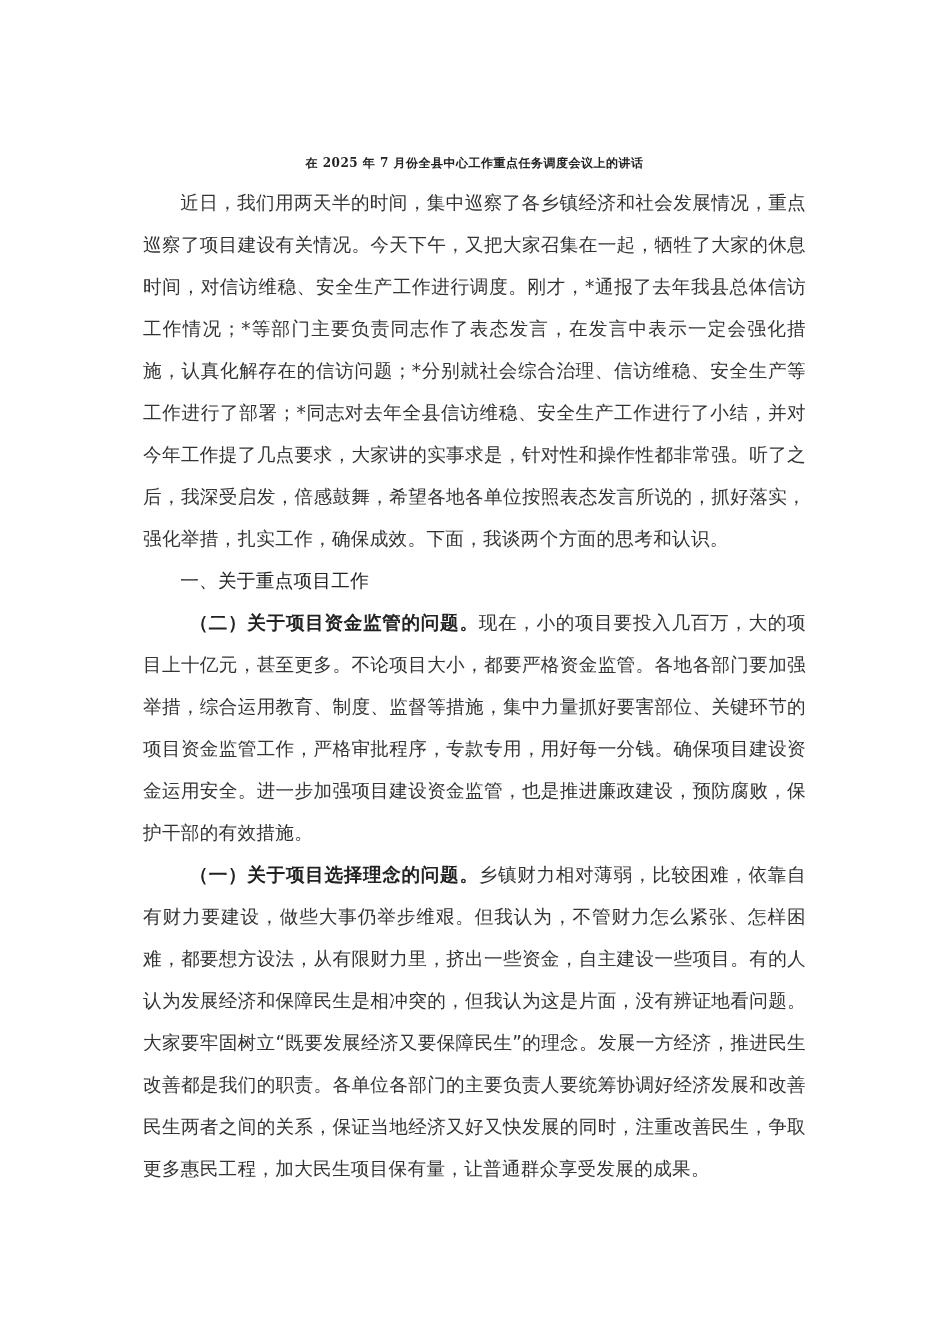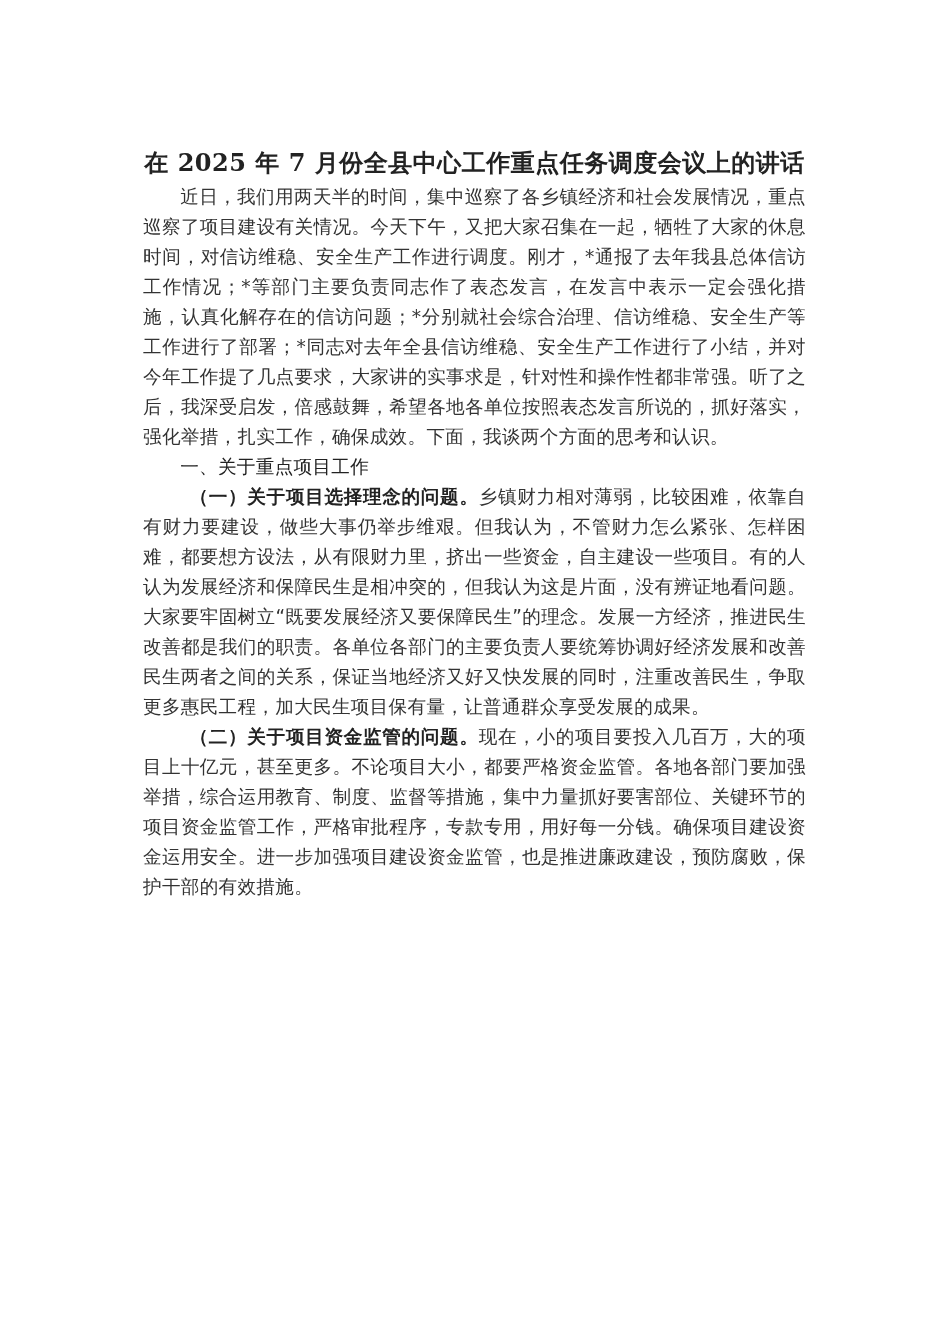--- a/index.html
+++ b/index.html
@@ -1,27 +1,27 @@
 <!DOCTYPE html>
 <html><head>
 <meta charset="utf-8">
 <style>
   html, body { margin:0; padding:0; background:#ffffff; }
   body { width:950px; height:1344px; position:relative; overflow:hidden;
     font-family:"DejaVu Sans","Liberation Sans",sans-serif; color:#333333; }
   .page { position:absolute; left:143px; top:146px; width:663px; }
   .title { text-align:center; font-family:"DejaVu Serif","Liberation Serif",serif;
-    font-weight:bold; font-size:24px; line-height:34px; color:#222; margin:0 0 2px 0; letter-spacing:0.5px; }
-  p { margin:0; font-size:18.6px; line-height:30px; text-align:justify; text-indent:2em; letter-spacing:0.3px; }
+    font-weight:bold; font-size:12px; line-height:34px; color:#222; margin:0 0 2px 0; letter-spacing:0.5px; }
+  p { margin:0; font-size:18.6px; line-height:42px; text-align:justify; text-indent:2em; letter-spacing:0.3px; }
   .heading { font-weight:normal; color:#222; }
   .sub { text-indent:2.5em; }
   .sub b { color:#222; }
 </style>
 </head>
 <body>
 
 <div class="page">
   <h1 class="title">在 2025 年 7 月份全县中心工作重点任务调度会议上的讲话</h1>
   <p>近日，我们用两天半的时间，集中巡察了各乡镇经济和社会发展情况，重点巡察了项目建设有关情况。今天下午，又把大家召集在一起，牺牲了大家的休息时间，对信访维稳、安全生产工作进行调度。刚才，*通报了去年我县总体信访工作情况；*等部门主要负责同志作了表态发言，在发言中表示一定会强化措施，认真化解存在的信访问题；*分别就社会综合治理、信访维稳、安全生产等工作进行了部署；*同志对去年全县信访维稳、安全生产工作进行了小结，并对今年工作提了几点要求，大家讲的实事求是，针对性和操作性都非常强。听了之后，我深受启发，倍感鼓舞，希望各地各单位按照表态发言所说的，抓好落实，强化举措，扎实工作，确保成效。下面，我谈两个方面的思考和认识。</p>
   <p class="heading">一、关于重点项目工作</p>
+  <p class="sub"><b>（二）关于项目资金监管的问题。</b><span>现在，小的项目要投入几百万，大的项目上十亿元，甚至更多。不论项目大小，都要严格资金监管。各地各部门要加强举措，综合运用教育、制度、监督等措施，集中力量抓好要害部位、关键环节的项目资金监管工作，严格审批程序，专款专用，用好每一分钱。确保项目建设资金运用安全。进一步加强项目建设资金监管，也是推进廉政建设，预防腐败，保护干部的有效措施。</span></p>
   <p class="sub"><b>（一）关于项目选择理念的问题。</b><span>乡镇财力相对薄弱，比较困难，依靠自有财力要建设，做些大事仍举步维艰。但我认为，不管财力怎么紧张、怎样困难，都要想方设法，从有限财力里，挤出一些资金，自主建设一些项目。有的人认为发展经济和保障民生是相冲突的，但我认为这是片面，没有辨证地看问题。大家要牢固树立“既要发展经济又要保障民生”的理念。发展一方经济，推进民生改善都是我们的职责。各单位各部门的主要负责人要统筹协调好经济发展和改善民生两者之间的关系，保证当地经济又好又快发展的同时，注重改善民生，争取更多惠民工程，加大民生项目保有量，让普通群众享受发展的成果。</span></p>
-  <p class="sub"><b>（二）关于项目资金监管的问题。</b><span>现在，小的项目要投入几百万，大的项目上十亿元，甚至更多。不论项目大小，都要严格资金监管。各地各部门要加强举措，综合运用教育、制度、监督等措施，集中力量抓好要害部位、关键环节的项目资金监管工作，严格审批程序，专款专用，用好每一分钱。确保项目建设资金运用安全。进一步加强项目建设资金监管，也是推进廉政建设，预防腐败，保护干部的有效措施。</span></p>
 </div>
 
 </body></html>

